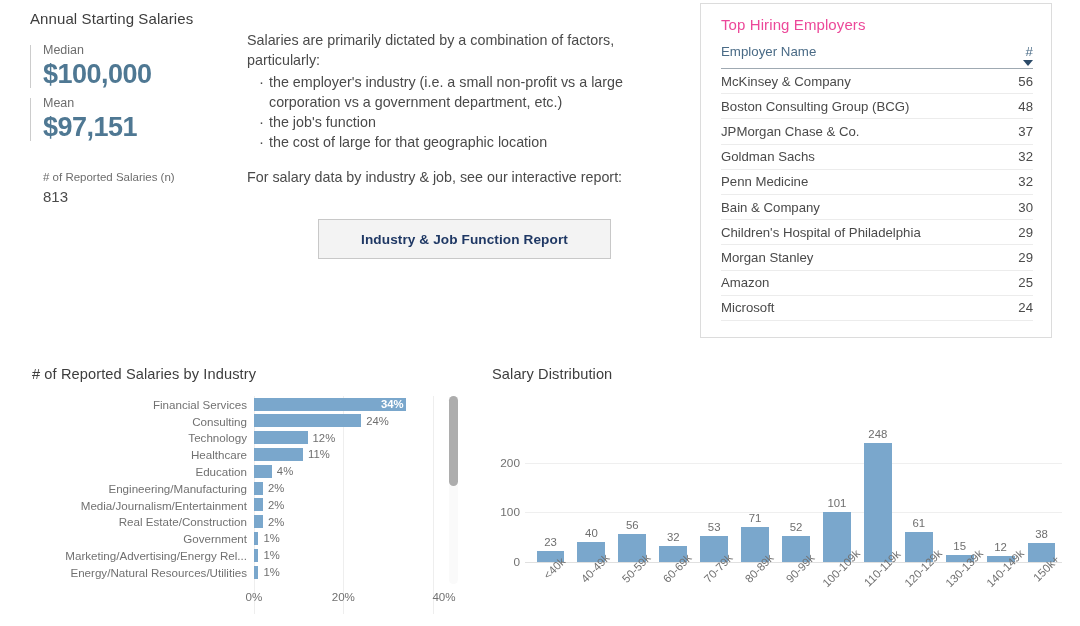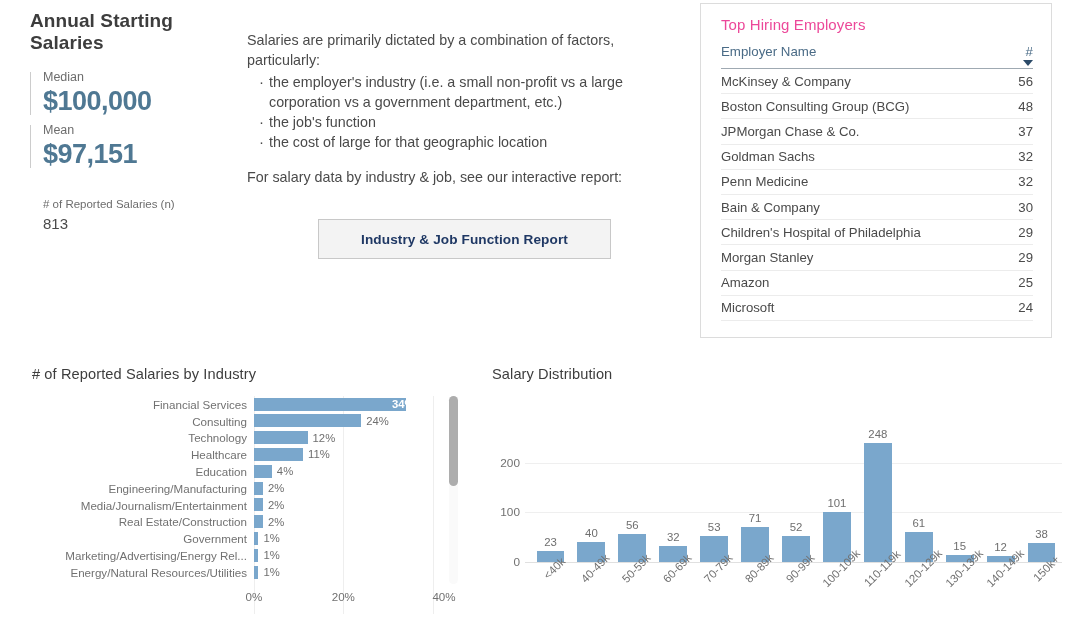--- a/index.html
+++ b/index.html
@@ -8,21 +8,21 @@
     background: #ffffff;
     font-family: "Liberation Sans", sans-serif;
     color: #4a4a4a;
     overflow: hidden;
   }
   .page { position: relative; width: 1080px; height: 626px; }
 
   
   .kpi-col { position: absolute; left: 30px; top: 10px; width: 210px; }
   .kpi-title {
-    font-size: 19px; color: #3d3d3d; font-weight: 700;
+    font-size: 15px; color: #3d3d3d; font-weight: 400;
     letter-spacing: .1px; margin-bottom: 16px;
   }
   .kpi-block {
     position: relative; padding-left: 13px; margin-bottom: 6px;
   }
   .kpi-block::before {
     content: ""; position: absolute; left: 0; top: 2px; bottom: 2px;
     width: 1px; background: #cccccc;
   }
   .kpi-label { font-size: 12.5px; color: #6d6d6d; margin-bottom: 2px; }
@@ -272,21 +272,21 @@
       <div id="ind-grids">
           <div class="ind-grid" style="left: 222px;"></div>
           <div class="ind-grid" style="left: 311.302px;"></div>
           <div class="ind-grid" style="left: 400.605px;"></div>
         </div>
       <div class="ind-rows" id="ind-rows">
           <div class="ind-row">
             <div class="ind-label">Financial Services</div>
             <div class="ind-bar-area">
               <div class="ind-bar" style="width: 151.814px; background: rgb(122, 167, 204);"></div>
-              <div class="ind-val inside" style="left: 138px;">34%</div>
+              <div class="ind-val inside" style="left: 127px;">34%</div>
             </div>
           </div>
           <div class="ind-row">
             <div class="ind-label">Consulting</div>
             <div class="ind-bar-area">
               <div class="ind-bar" style="width: 107.163px; background: rgb(122, 167, 204);"></div>
               <div class="ind-val" style="left: 112.163px;">24%</div>
             </div>
           </div>
           <div class="ind-row">

